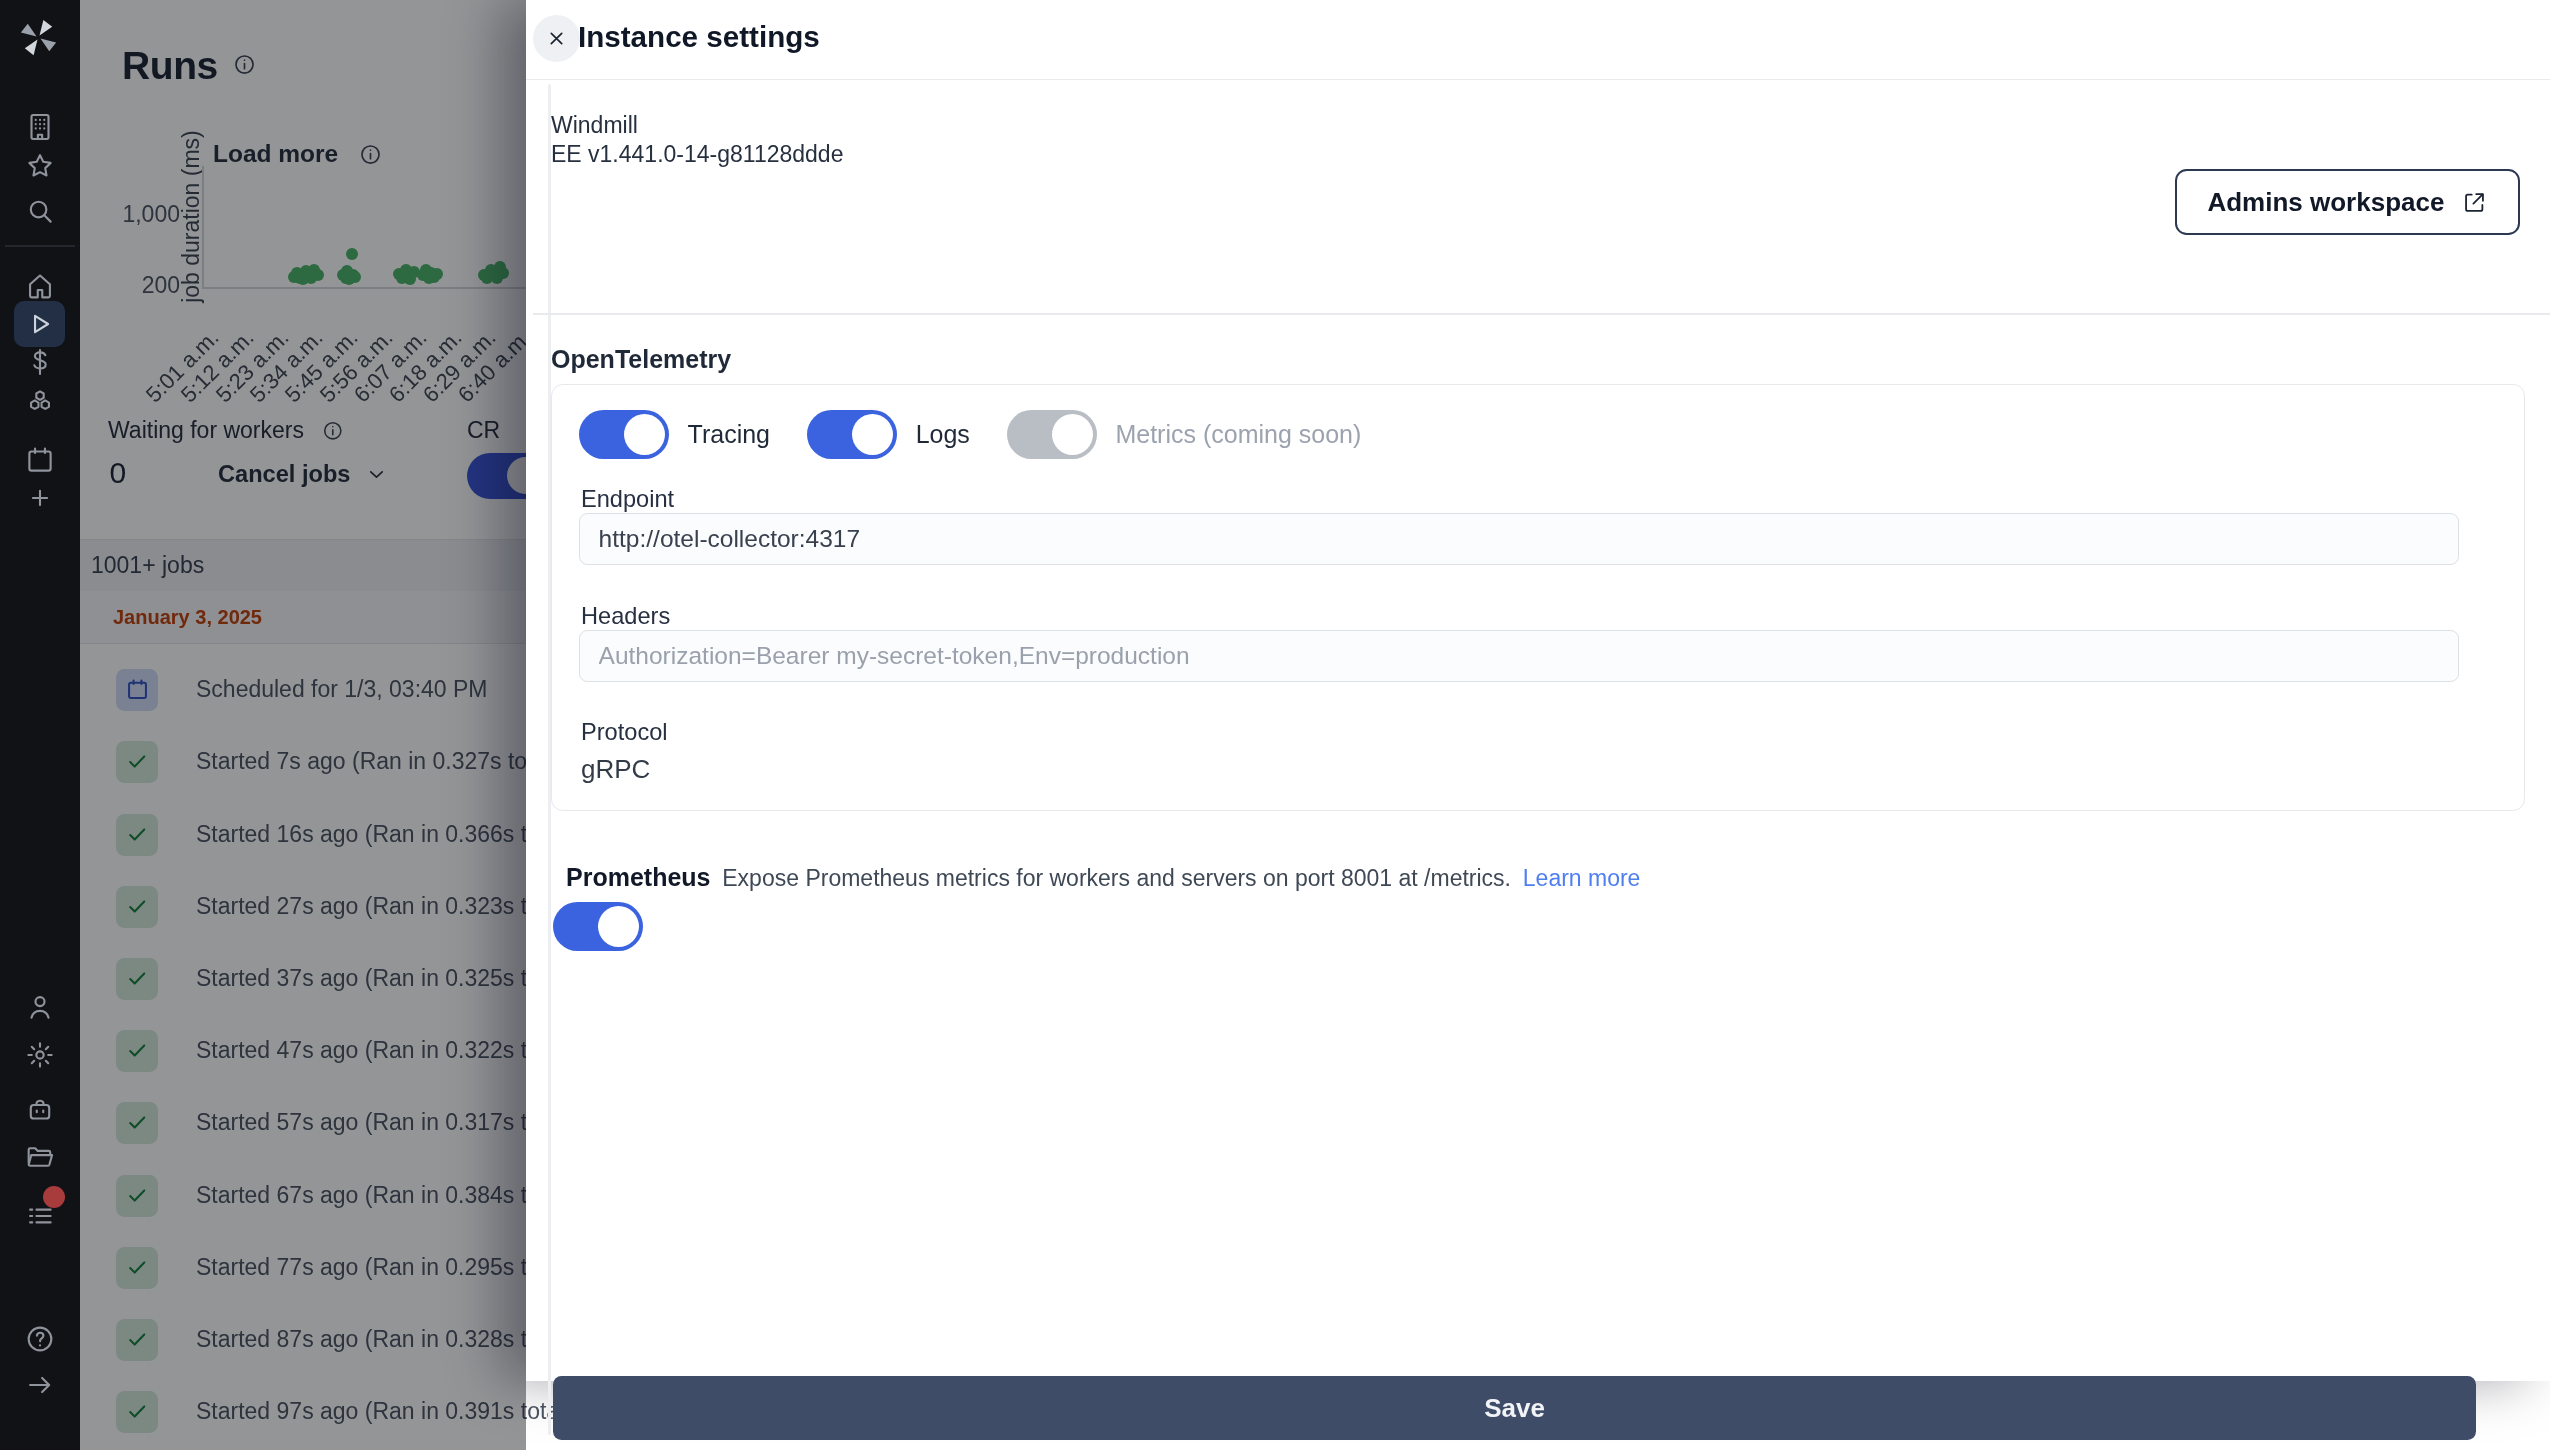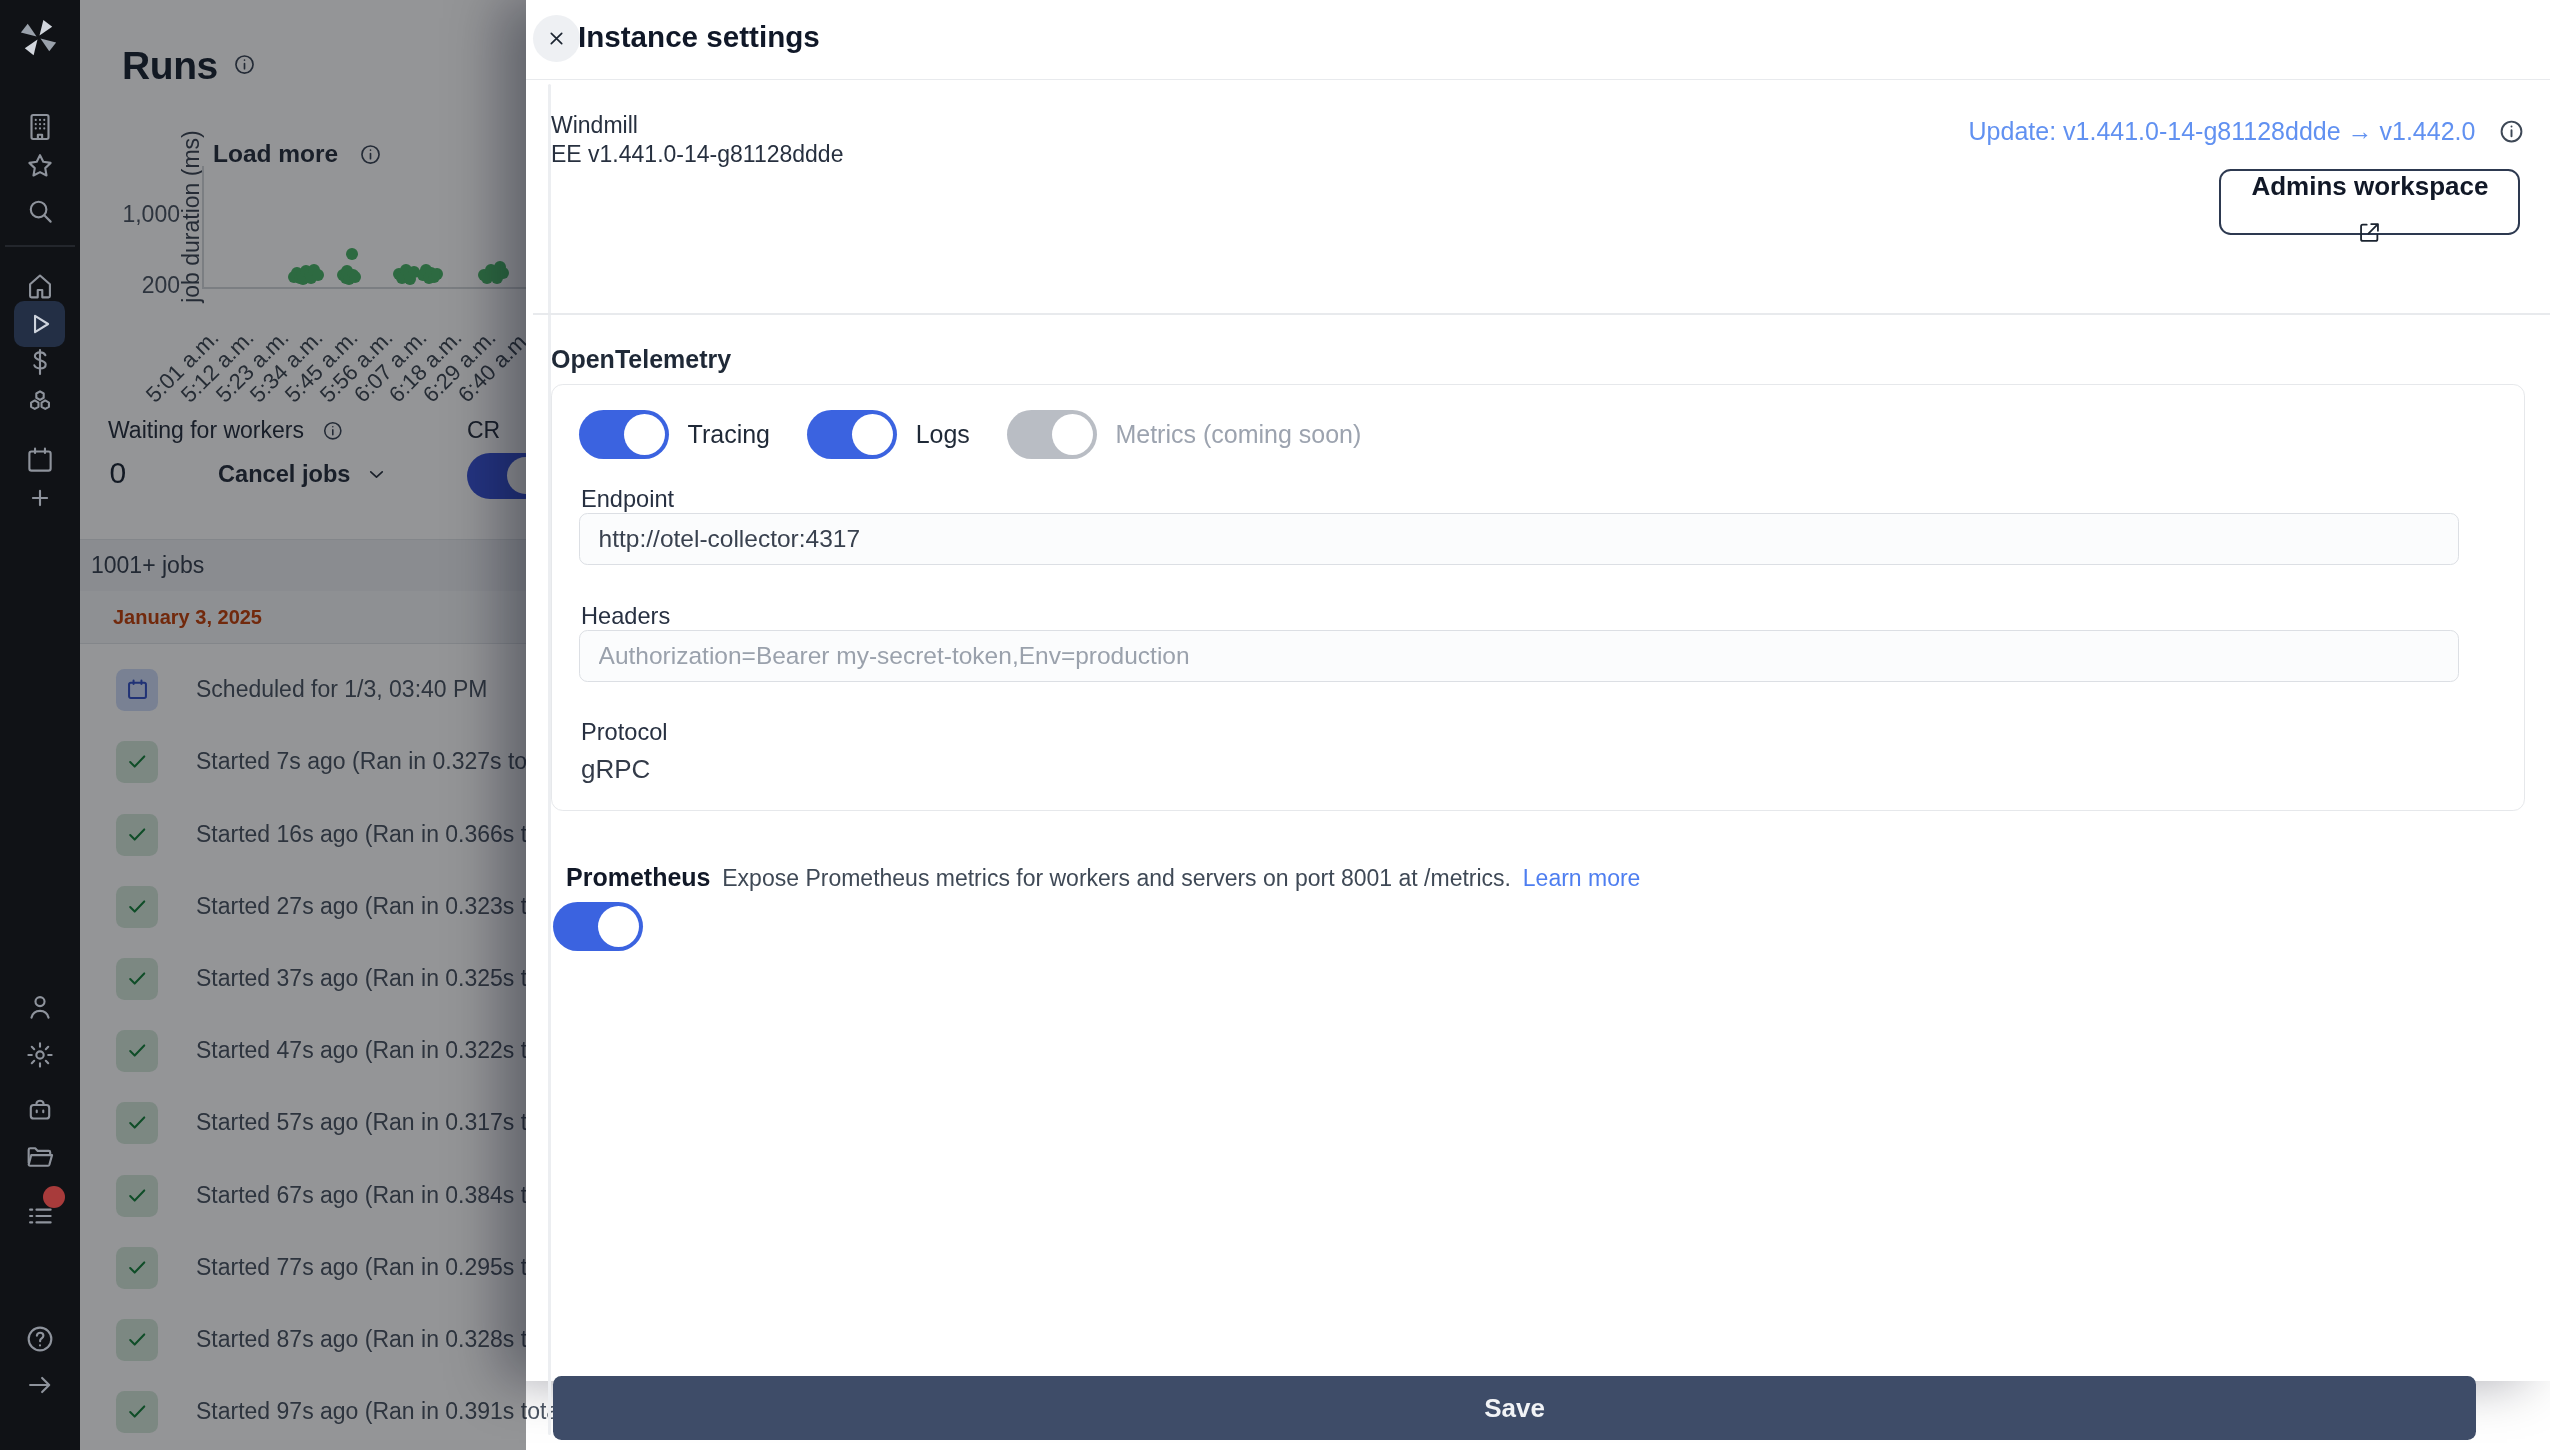--- a/index.html
+++ b/index.html
@@ -58,21 +58,21 @@
   #drawer{position:absolute;left:526px;top:0;width:2024px;height:1381px;background:#fff;z-index:20;box-shadow:-25px 0 51px rgba(2,6,23,0.35);}
   #drawer header{position:absolute;left:0;top:0;width:2024px;height:79px;border-bottom:1.7px solid #e8eaed;background:#fff;}
   .close-btn{position:absolute;left:6.8px;top:15px;width:47px;height:47px;border-radius:50%;background:#eef0f3;border:none;display:flex;align-items:center;justify-content:center;color:#1b2430;cursor:pointer;}
   .close-btn .ico{width:25px;height:25px;}
   .drawer-title{position:absolute;left:52px;top:20px;font-size:29.6px;font-weight:700;color:#101828;margin:0;}
   .scroll-line{position:absolute;left:22px;top:84px;width:3.4px;height:1351px;background:#eceef1;border-radius:1.7px;}
   .version{position:absolute;left:25px;top:111px;font-size:23px;line-height:29px;color:#27303f;}
   .update-row{position:absolute;right:23.6px;top:117px;display:flex;align-items:center;gap:22px;}
   .update-link{font-size:25px;color:#6191f1;text-decoration:none;white-space:nowrap;}
   .update-row .ico{width:29px;height:29px;color:#3e4856;}
-  .admins-btn{position:absolute;right:29.6px;top:169px;height:66px;padding:0 30px;display:flex;align-items:center;gap:17px;background:#fff;border:2.5px solid #2d3950;border-radius:11.8px;font-family:inherit;font-size:26px;font-weight:700;color:#111827;cursor:pointer;flex-direction:column;}
+  .admins-btn{position:absolute;right:29.6px;top:169px;height:66px;padding:0 30px;display:flex;align-items:center;gap:17px;background:#fff;border:2.5px solid #2d3950;border-radius:11.8px;font-family:inherit;font-size:26px;font-weight:700;color:#111827;cursor:pointer;}
   .admins-btn .ico{width:27px;height:27px;color:#1b2430;}
   #tabs{position:absolute;left:35px;top:272px;display:flex;gap:15px;}
   .tab{padding:0 17px 13.5px 17px;font-size:24.5px;color:#46506b;cursor:pointer;border-bottom:4.2px solid transparent;white-space:nowrap;}
   .tab.active{color:#27324a;border-bottom-color:#3a4a66;}
   .tabs-divider{position:absolute;left:6.8px;top:313px;width:2017px;height:1.7px;background:#e8eaed;}
   .otel-h{position:absolute;left:25px;top:345px;margin:0;font-size:25px;font-weight:700;color:#1f2937;}
   .card{position:absolute;left:25px;top:384px;width:1972px;height:425px;border:1.7px solid #e6e8eb;border-radius:11.8px;background:#fff;}
   #otel-toggles{position:absolute;left:27px;top:24.5px;display:flex;align-items:center;gap:37px;}
   .tg-item{display:flex;align-items:center;gap:18.6px;}
   .tg-label{font-size:25px;font-weight:500;color:#1f2937;white-space:nowrap;}
@@ -402,27 +402,20 @@
       </button>
       <h1 class="drawer-title">Instance settings</h1>
     </header>
     <div class="scroll-line"></div>
 
     <div class="version">
       <div>Windmill</div>
       <div>EE v1.441.0-14-g81128ddde</div>
     </div>
 
-    <div class="update-row">
-      <a class="update-link" href="#">Update: v1.441.0-14-g81128ddde → v1.442.0</a>
-      <span class="ico"><svg viewBox="0 0 24 24">
-            <circle cx="12" cy="12" r="8.2"></circle>
-            <path d="M12 11v5M12 7.8h.01"></path>
-          </svg></span>
-    </div>
 
     <button class="admins-btn">
       <span>Admins workspace</span>
       <span class="ico"><svg viewBox="0 0 24 24">
             <path d="M9.5 5H6a1.5 1.5 0 0 0-1.5 1.5V18A1.5 1.5 0 0 0 6 19.5h11.5A1.5 1.5 0 0 0 19 18v-3.8"></path>
             <path d="M13.5 4.5h6v6"></path>
             <path d="M11 13l8-8"></path>
           </svg></span>
     </button>
 

